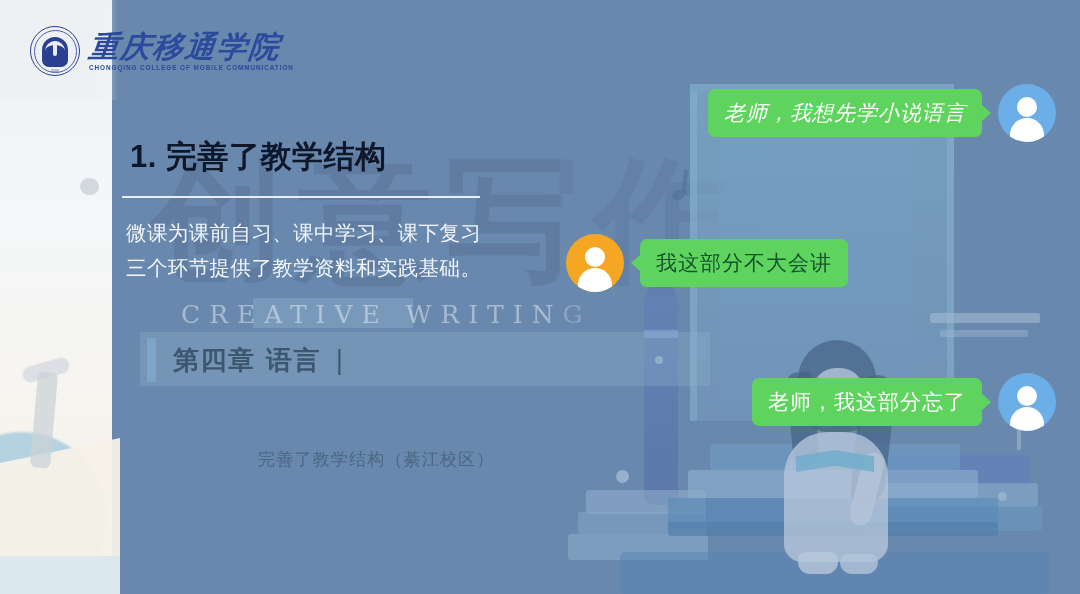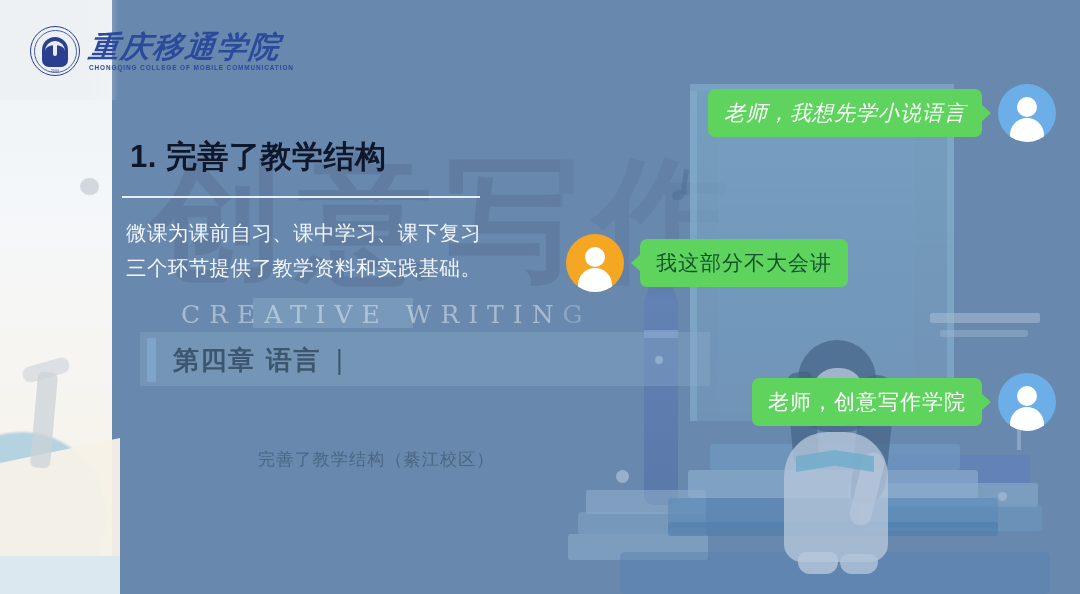--- a/index.html
+++ b/index.html
@@ -447,20 +447,20 @@
 
   <div class="chat-row row-2">
     <div class="avatar" style="background: rgb(245, 166, 35);">
       <div class="head"></div>
       <div class="torso"></div>
     </div>
     <div class="bubble left" style="background: rgb(94, 212, 94); --bub: #5ED45E; color: #14532d;">我这部分不大会讲</div>
   </div>
 
   <div class="chat-row row-3">
-    <div class="bubble right" style="background: rgb(94, 212, 94); --bub: #5ED45E; color: rgb(255, 255, 255);">老师，创意写作学院</div>
+    <div class="bubble right" style="background: rgb(94, 212, 94); --bub: #5ED45E; color: rgb(255, 255, 255);">老师，我这部分忘了</div>
     <div class="avatar" style="background: rgb(108, 174, 232);">
       <div class="head"></div>
       <div class="torso"></div>
     </div>
   </div>
 
 </div>
 
 </body></html>

